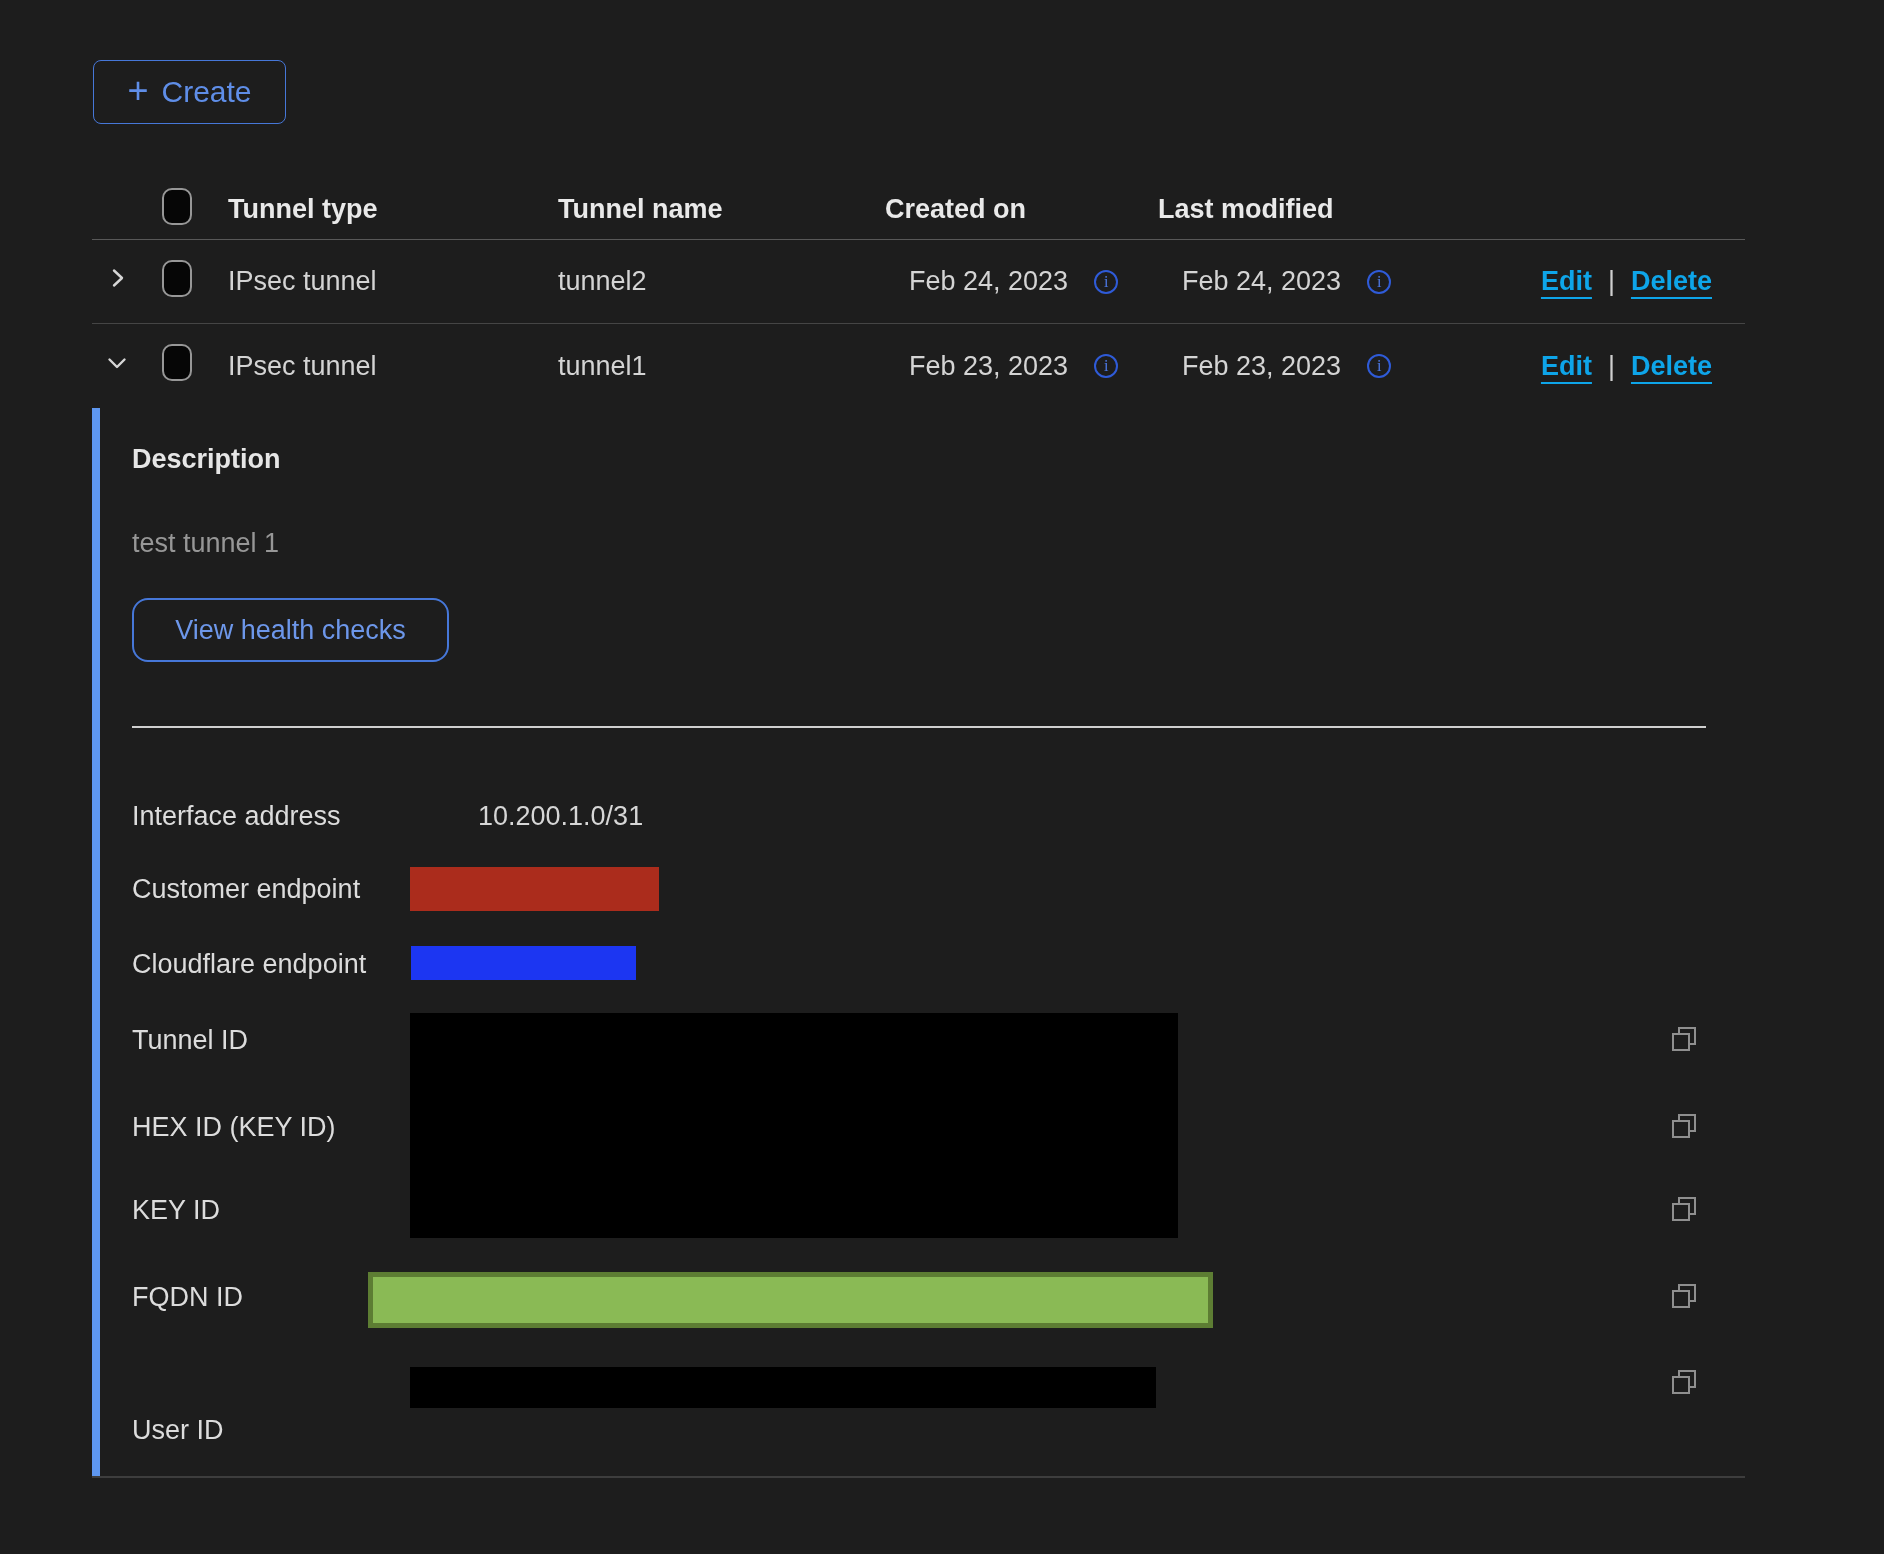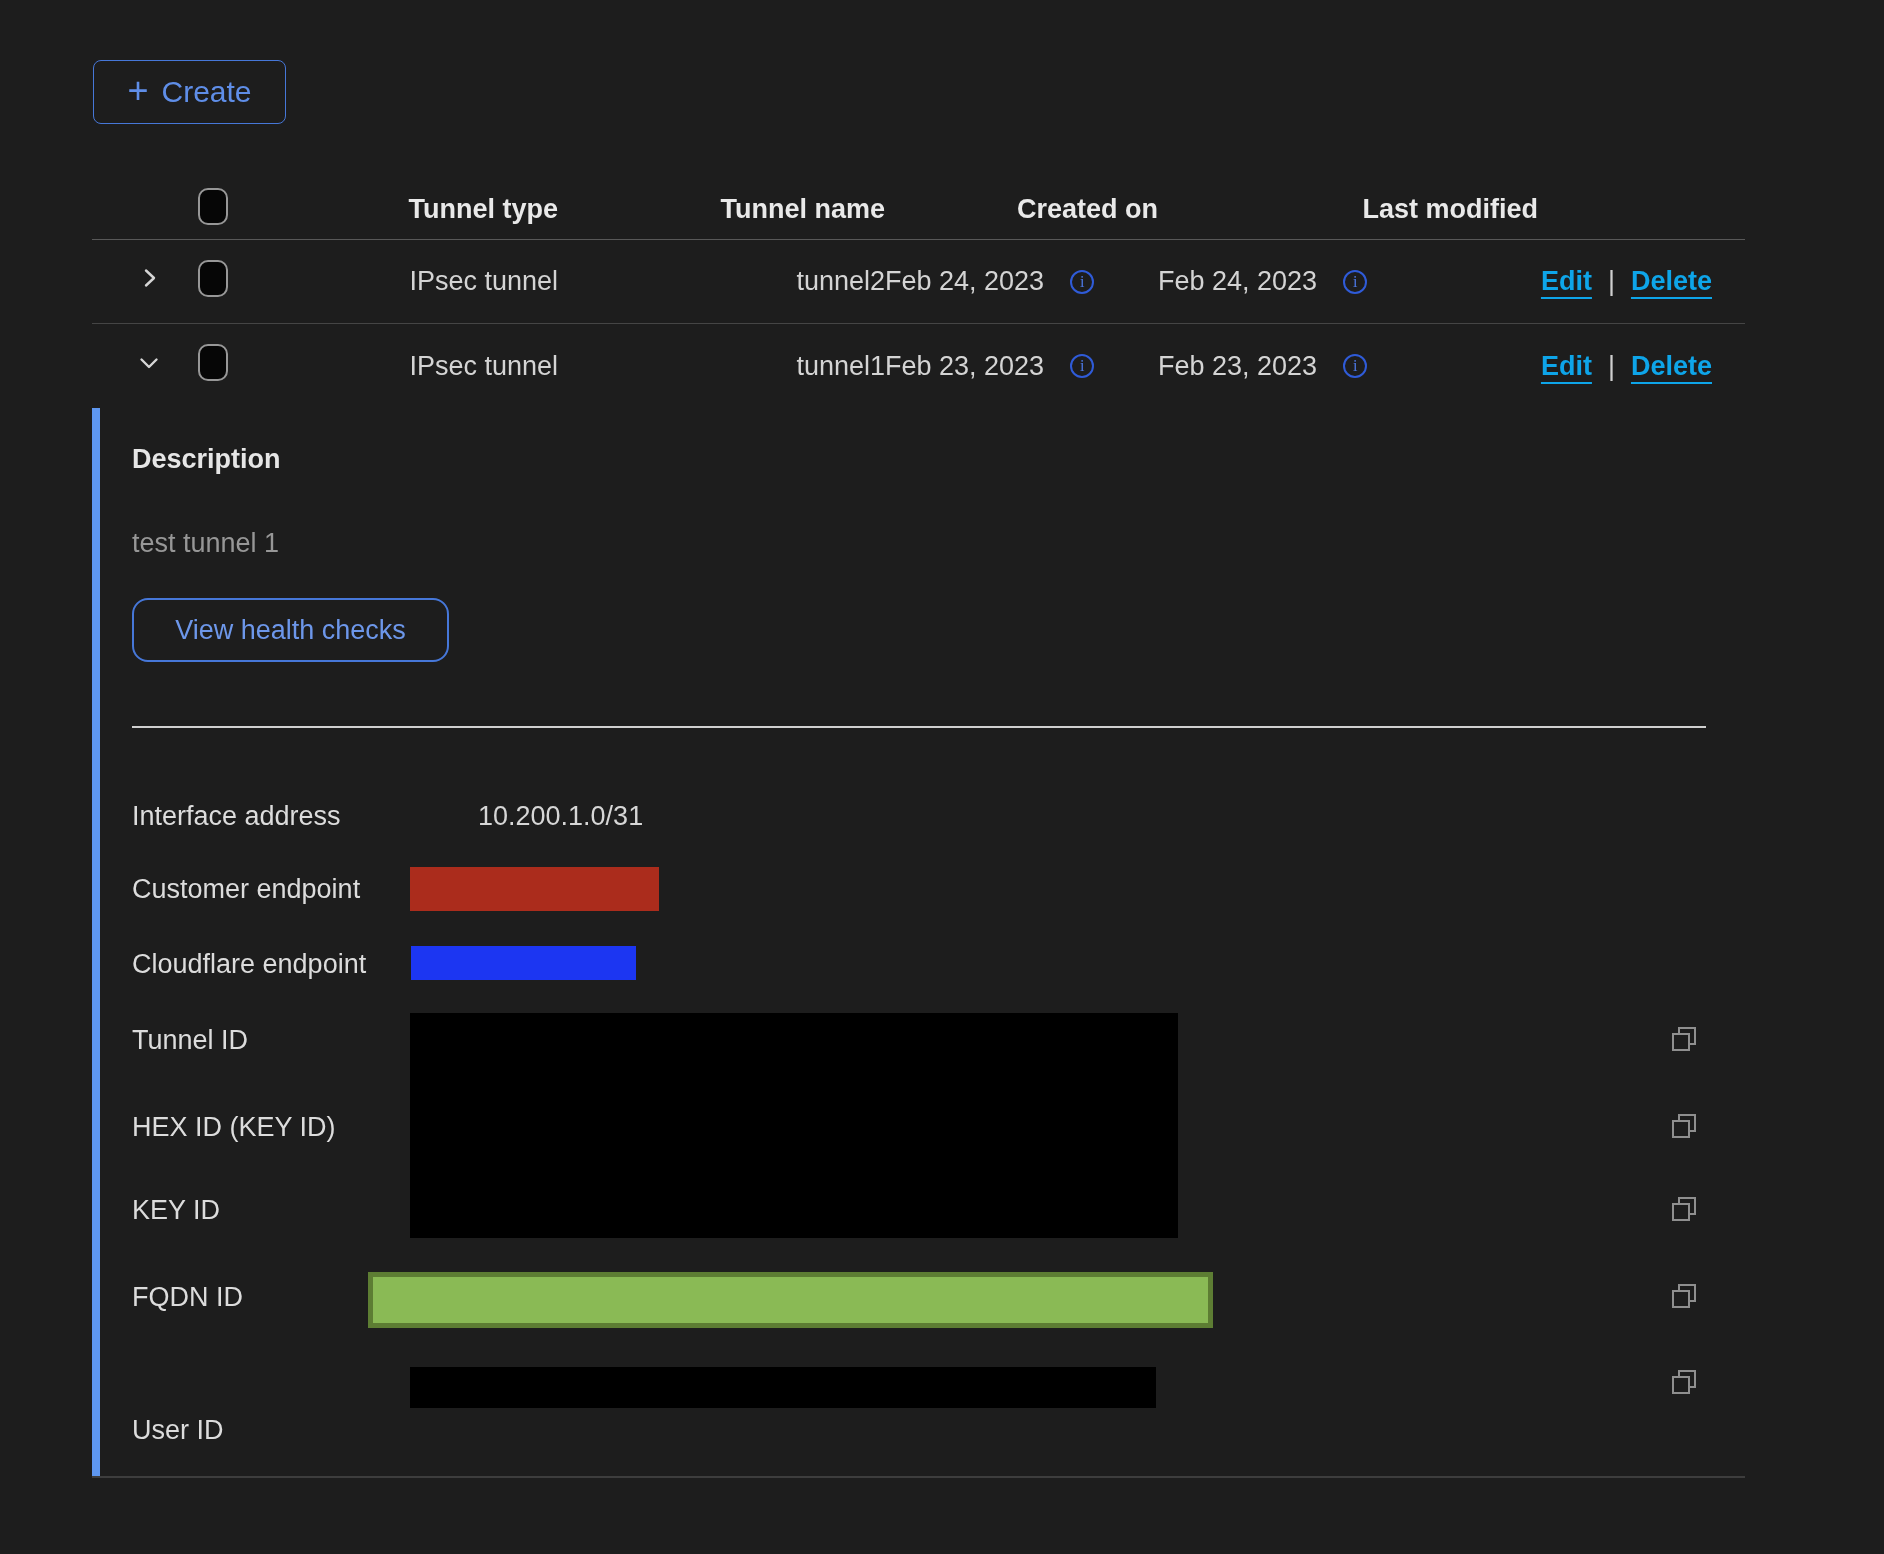--- a/index.html
+++ b/index.html
@@ -12,36 +12,36 @@
   }
   
   .create-btn {
     position:absolute; left:93px; top:60px; width:193px; height:64px;
     background:transparent; border:1.5px solid #4677d8; border-radius:8px;
     color:#5f8ee8; font-size:30px; font-family:"Liberation Sans", sans-serif;
     display:flex; align-items:center; justify-content:center; gap:13px; cursor:pointer;
   }
   .create-btn .plus { font-size:36px; font-weight:300; line-height:1; margin-top:-3px; }
   
-  .table { position:absolute; left:92px; top:180px; width:1653px;text-align:right; }
+  .table { position:absolute; left:92px; top:180px; width:1653px; }
   .row {
     display:grid;
     grid-template-columns:70px 66px 330px 327px 273px 380px 1fr;
     align-items:center;
   }
   .thead { height:60px; border-bottom:1px solid #585858; }
   .thead .th { font-weight:700; color:#e9e9e9; }
   .body-row { height:84px; }
   .row-sep { border-bottom:1px solid #454545; }
   .checkbox {
     display:inline-block; width:30px; height:37px; border:2px solid #979797;
     border-radius:10px; background:#060606; cursor:pointer;
   }
   .chev { margin-left:12px; display:inline-flex; cursor:pointer; }
-  .cell-date { display:flex; align-items:center; }
+  .cell-date { display:flex; align-items:center;margin-left:24px; }
   .info-icon {
     display:inline-flex; align-items:center; justify-content:center;
     width:24px; height:24px; border:2px solid #2f5bd8; border-radius:50%;
     color:#4d79e6; font-size:16px; font-family:"Liberation Serif", serif;
     margin-left:26px; cursor:pointer; flex:none;
   }
   .actions { display:flex; align-items:center; justify-content:flex-end;
     padding-right:33px; gap:16px; }
   .lnk {
     color:#0ea5e9; text-decoration:underline; text-underline-offset:7px;

